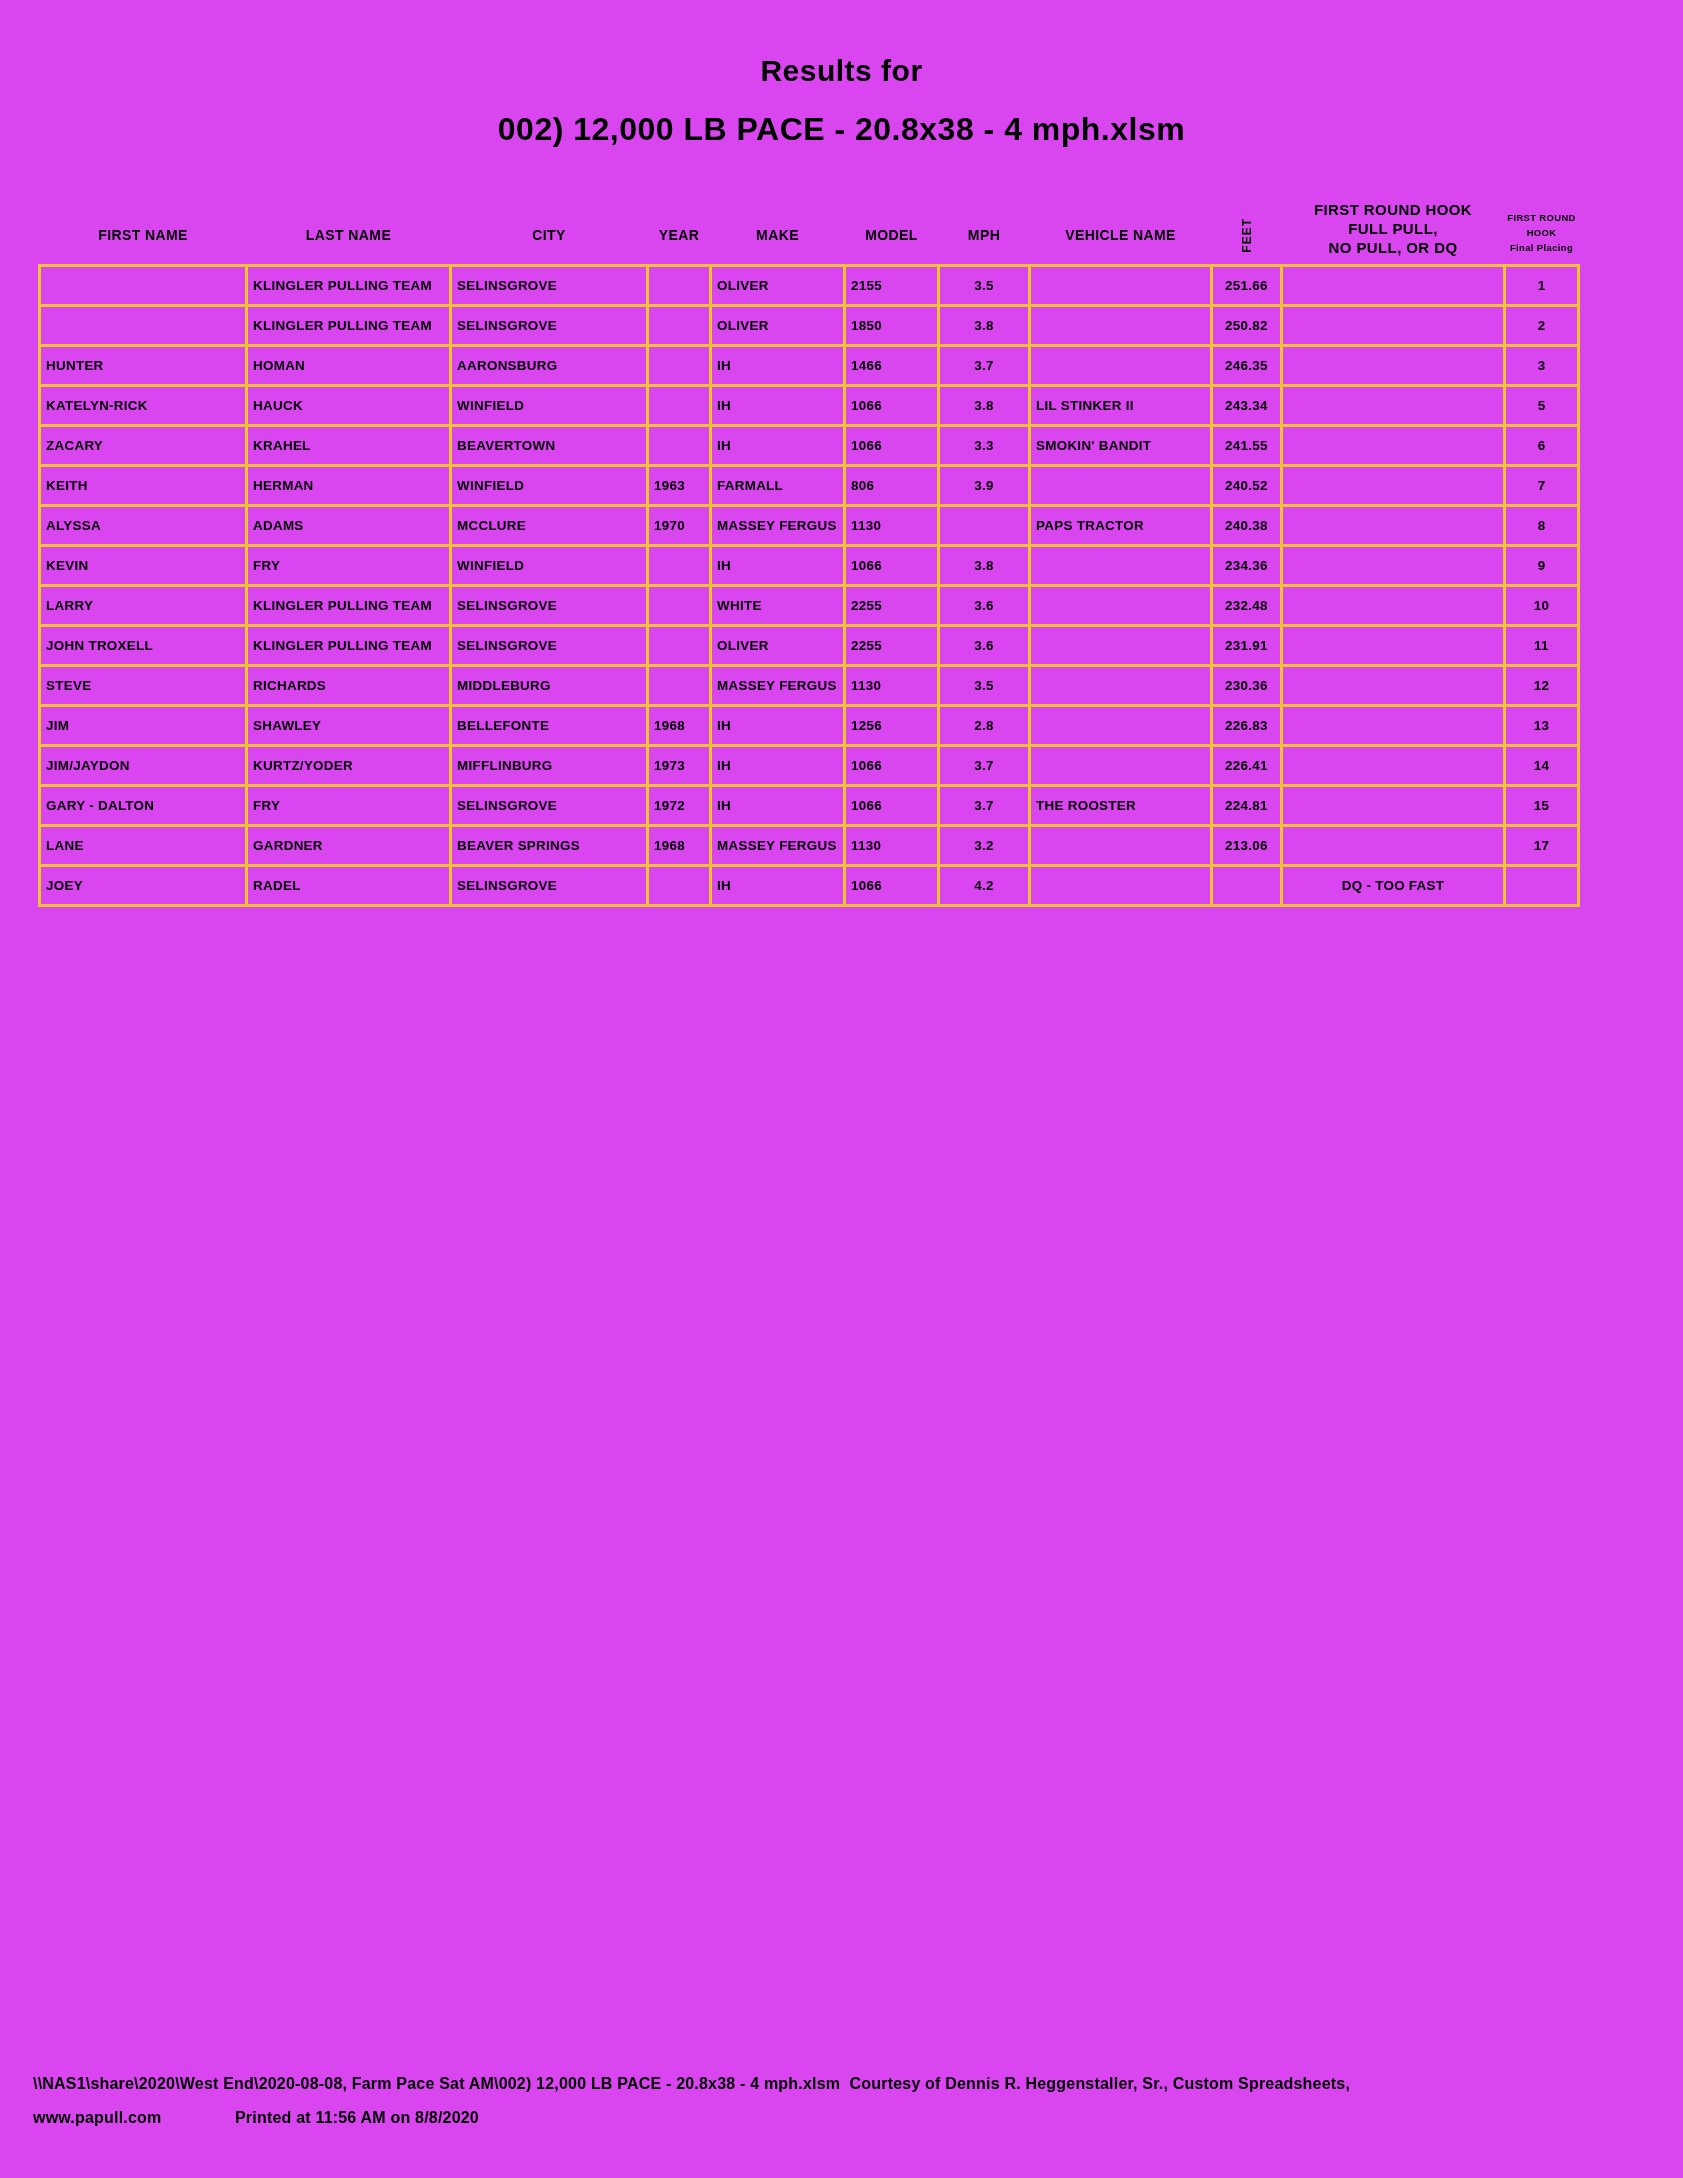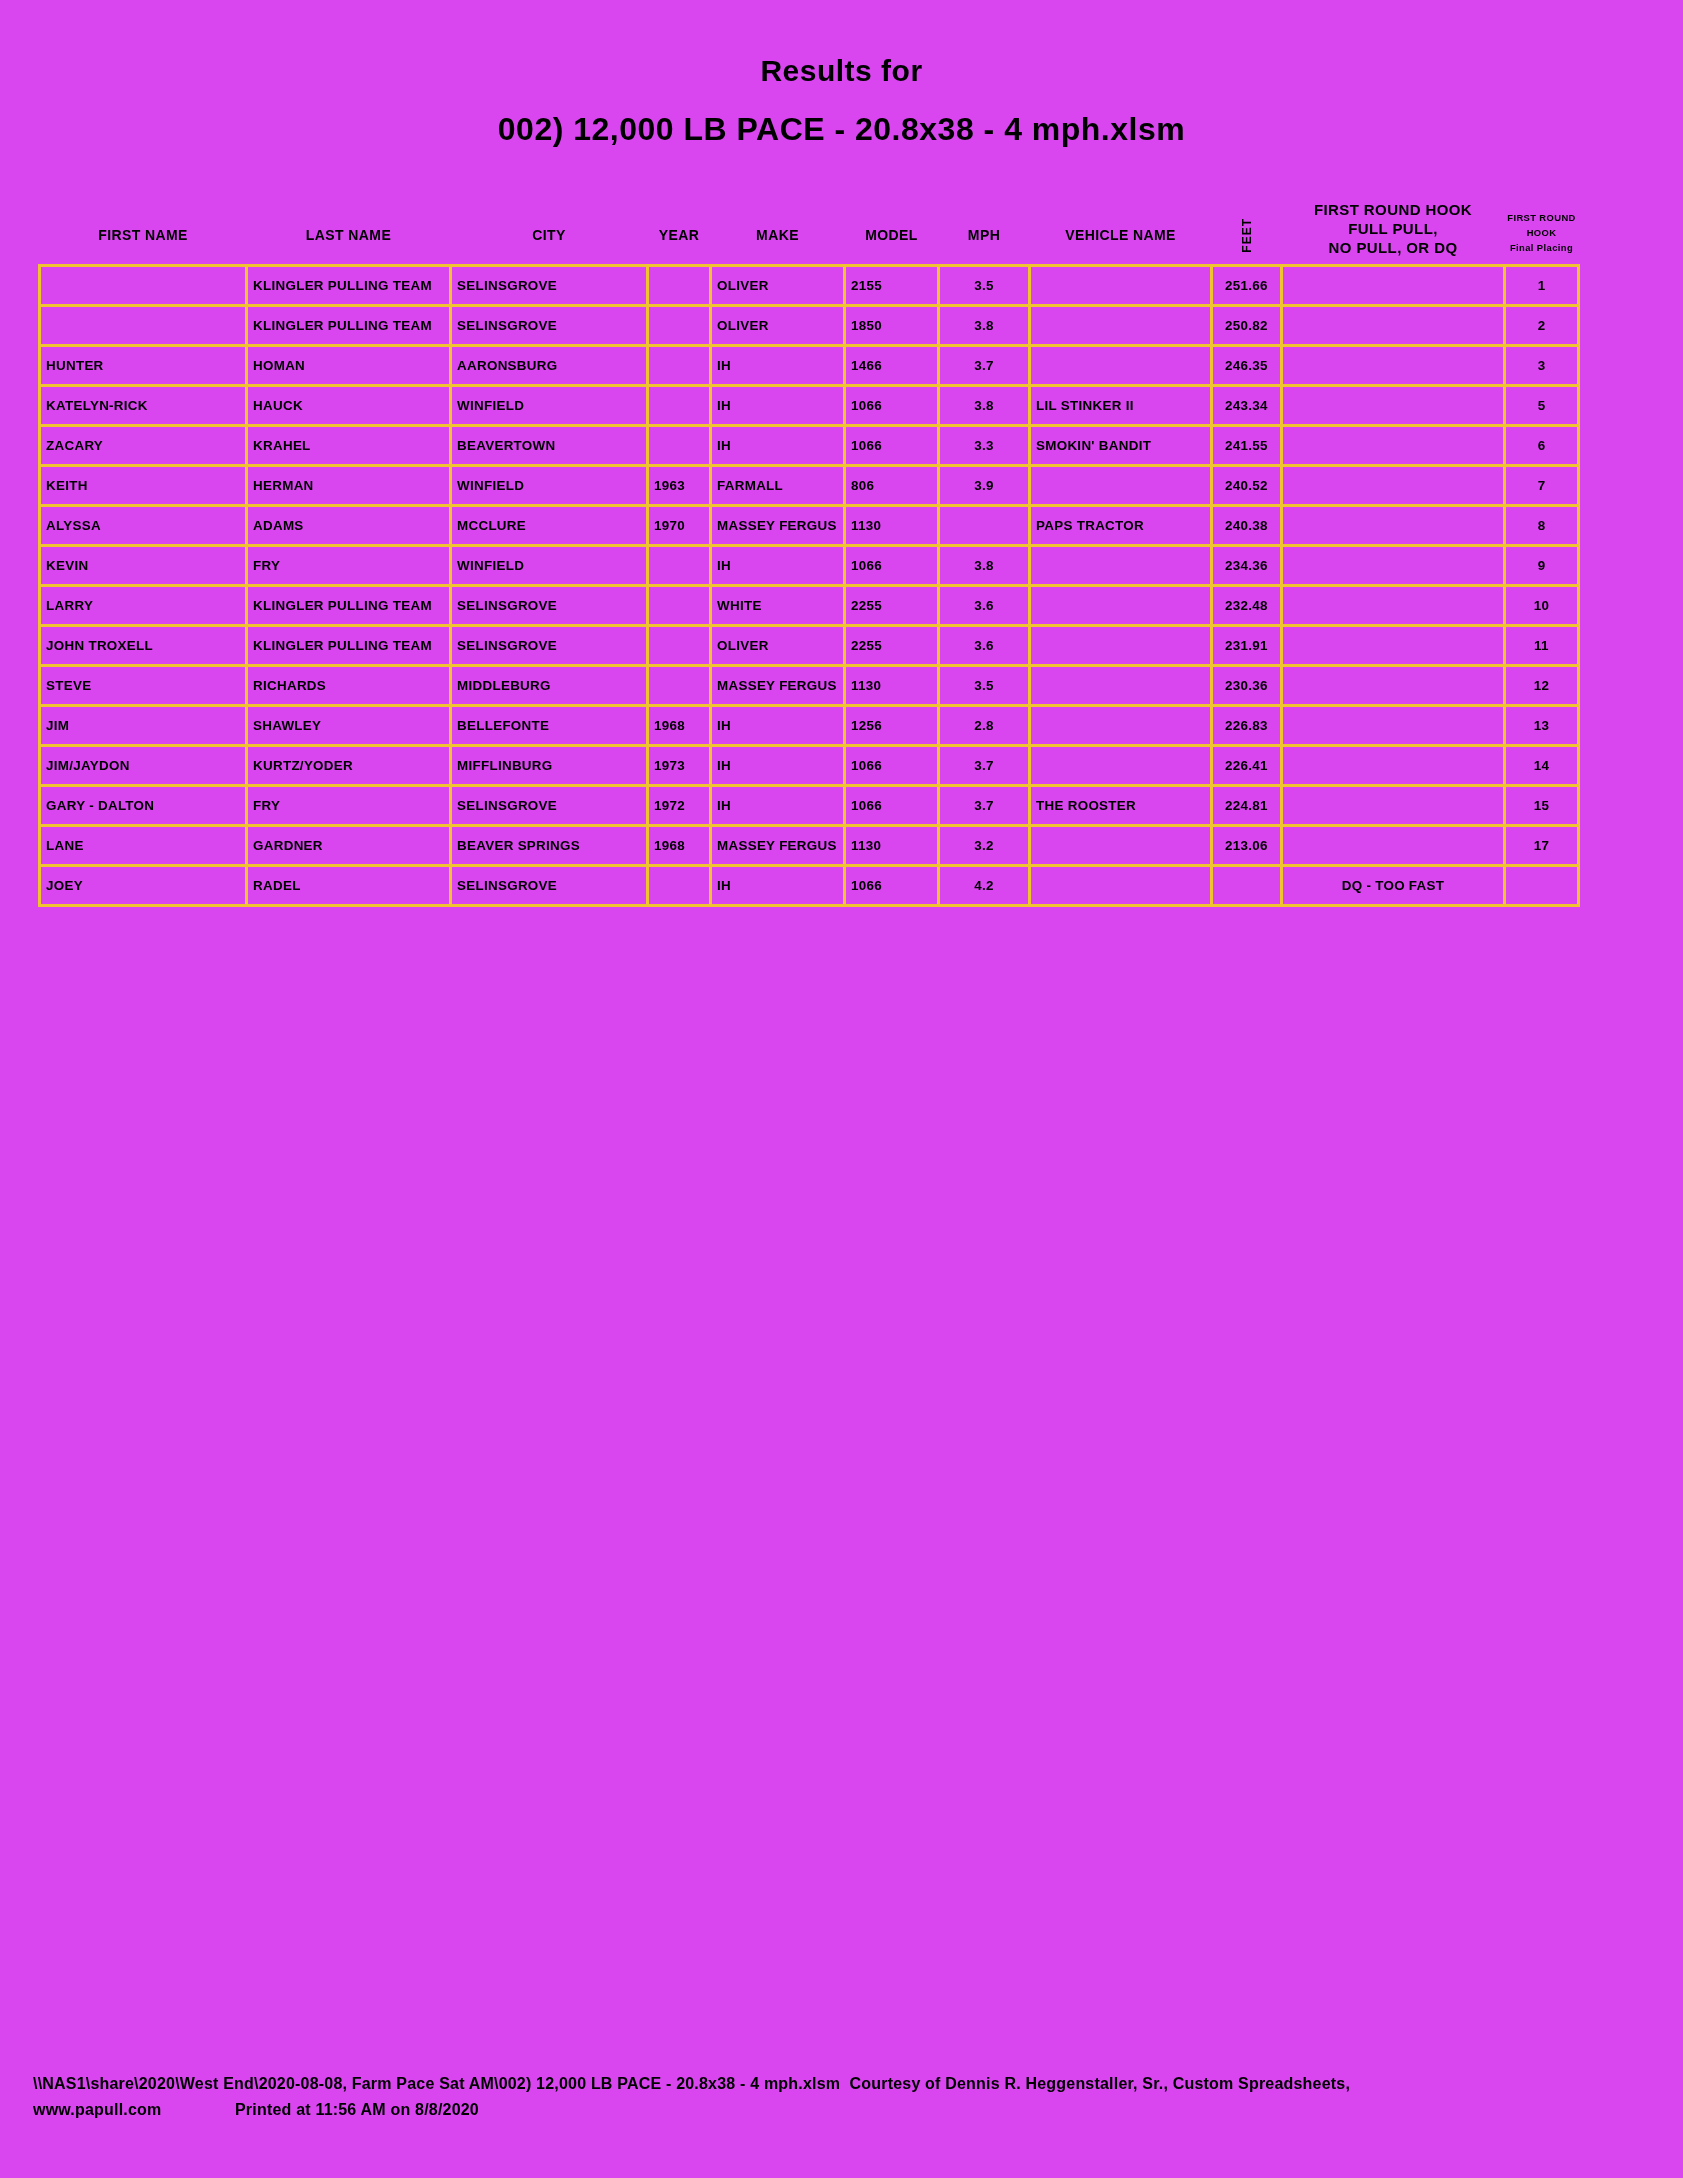--- a/index.html
+++ b/index.html
@@ -80,21 +80,21 @@
     padding: 0;
   }
   .footer {
     position: absolute;
     left: 33px; top: 2075px;
     width: 1584px;
     font-size: 16px;
     letter-spacing: 0.2px;
   }
   .footer .f-line1 { white-space: pre; }
-  .footer .f-line2 { position: relative; margin-top: 8px; height: 20px; }
+  .footer .f-line2 { position: relative; margin-top: 16px; height: 20px; }
   .footer .f-site { position: absolute; left: 0; top: 0; }
   .footer .f-printed { position: absolute; left: 202px; top: 0; }
 </style>
 </head>
 <body>
 
 <div class="page">
 
   <div class="title-line1">Results for</div>
   <div class="title-line2">002) 12,000 LB PACE - 20.8x38 - 4 mph.xlsm</div>

